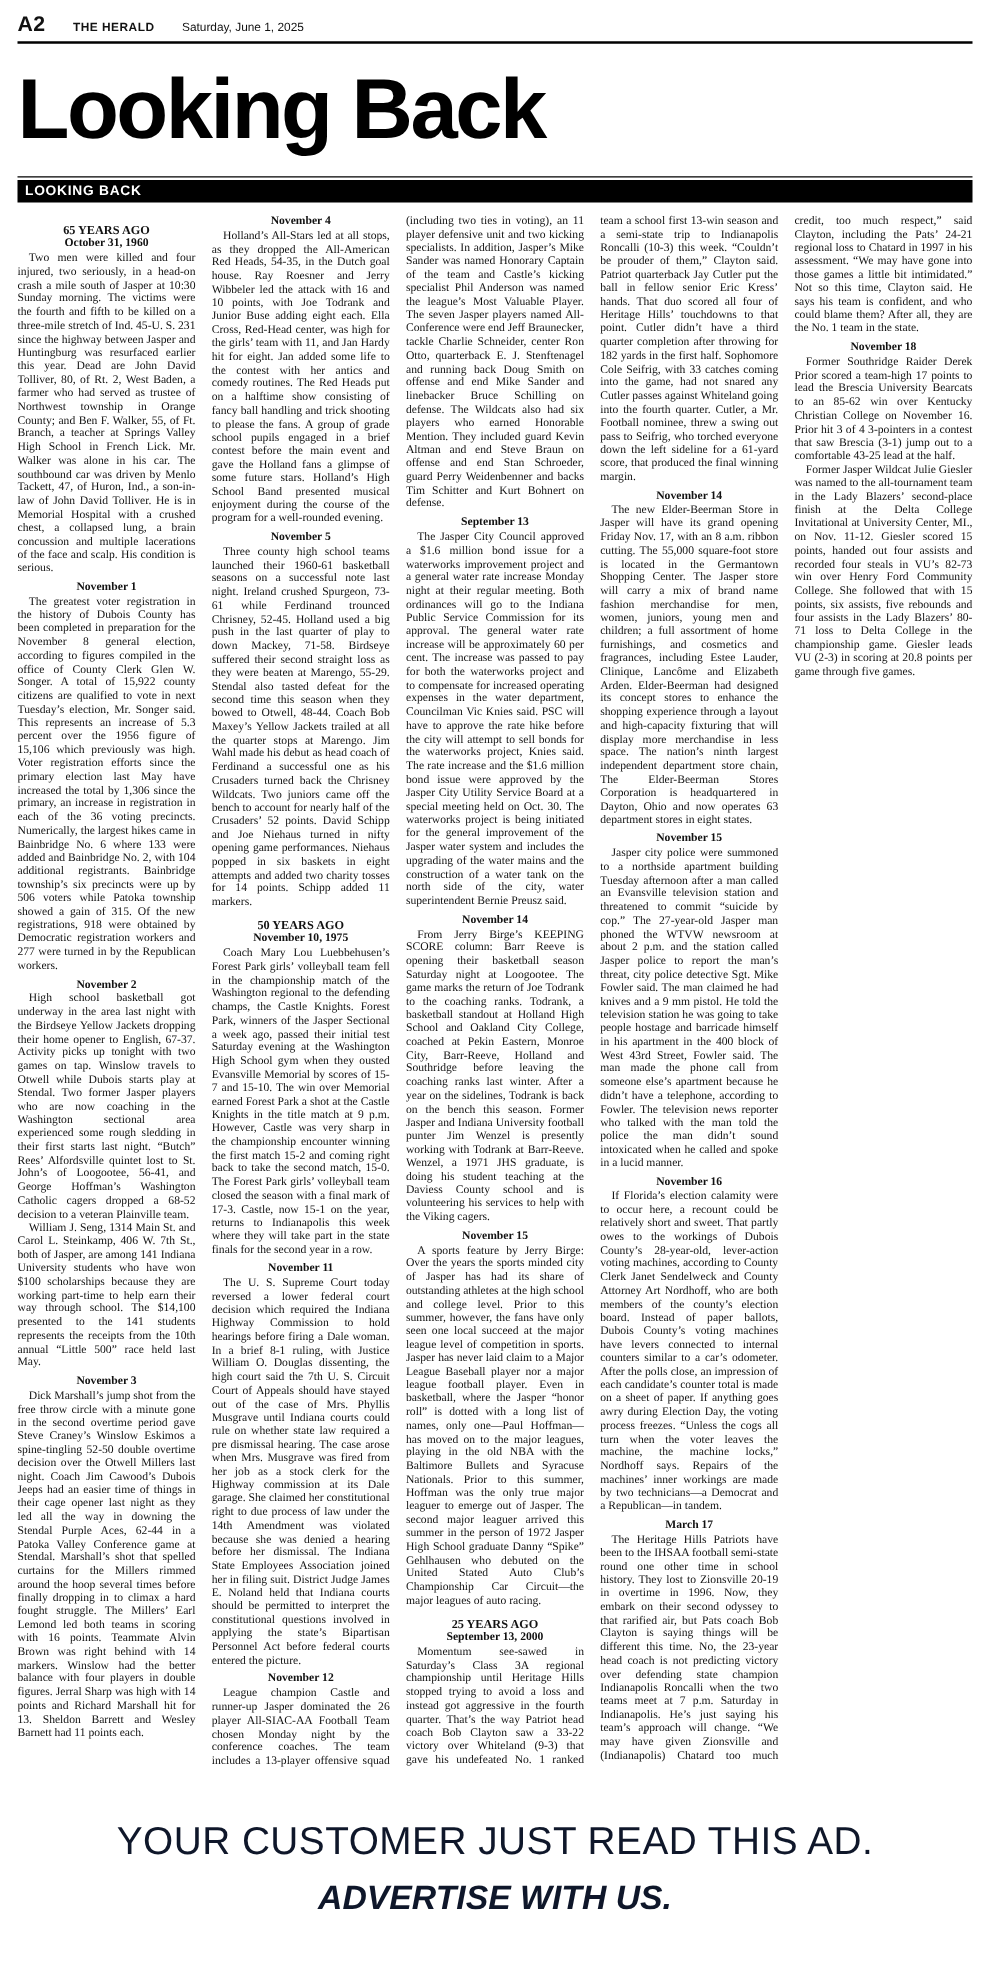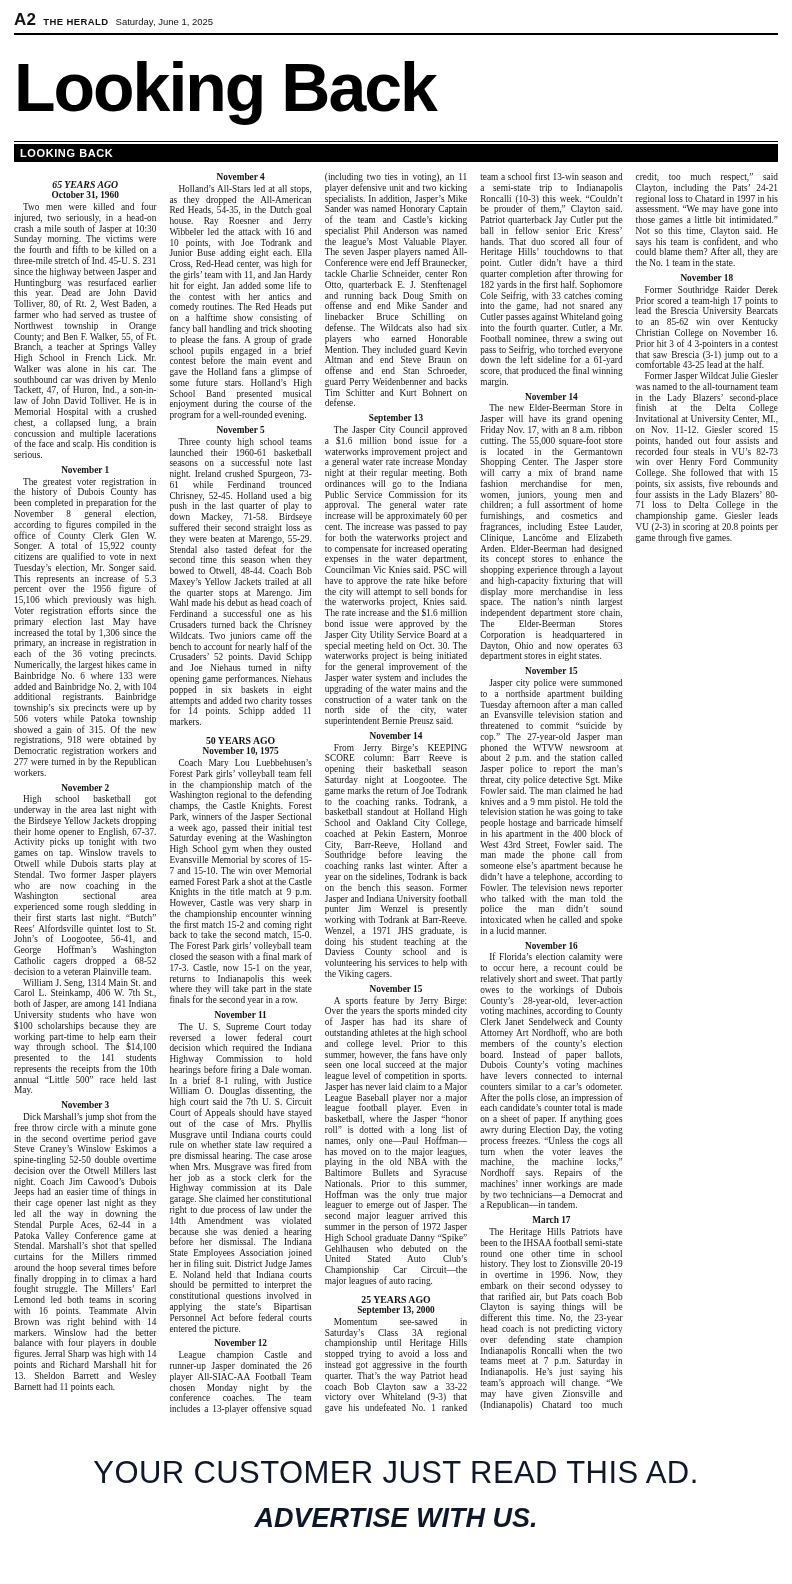--- a/index.html
+++ b/index.html
@@ -15,21 +15,21 @@
   .page {
     box-sizing: border-box;
     width: 792px;
     height: 1584px;
     padding: 10px 14px 0 14px;
   }
   
   .masthead {
     display: flex;
     align-items: baseline;
-    gap: 7px;
+    gap: 22px;
     border-bottom: 2px solid #000;
     padding-bottom: 3px;
     font-family: "Liberation Sans", sans-serif;
   }
   .folio { font-size: 17px; font-weight: bold; letter-spacing: 0.3px; }
   .paper-name { font-size: 9.5px; font-weight: bold; letter-spacing: 0.4px; }
   .issue-date { font-size: 9.5px; }
   
   .headline {
     font-family: "Liberation Sans", sans-serif;
@@ -66,21 +66,21 @@
   .columns p.blk-para { margin: 0; text-indent: 9px; }
   .columns h3 {
     font-family: "Liberation Serif", serif;
     font-weight: bold;
     text-align: center;
     break-after: avoid-column;
   }
   .columns h3.blk-era  { font-size: 9.8px; margin: 7px 0 0 0; }
   .columns h3.blk-date { font-size: 9.3px; margin: 0 0 1px 0; }
   .columns h3.blk-day  { font-size: 9.3px; margin: 4px 0 1px 0; }
-  .columns > :first-child { margin-top: 0; font-style: italic; }
+  .columns > :first-child { margin-top: 0; }
   
   .footer-ad {
     margin-top: 36px;
     text-align: center;
     font-family: "Liberation Sans", sans-serif;
     color: #0f172a;
   }
   .ad-line1 { font-size: 31px; letter-spacing: 0.4px; }
   .ad-line2 { font-size: 27px; font-weight: bold; font-style: italic; margin-top: 12px; }
 </style>

